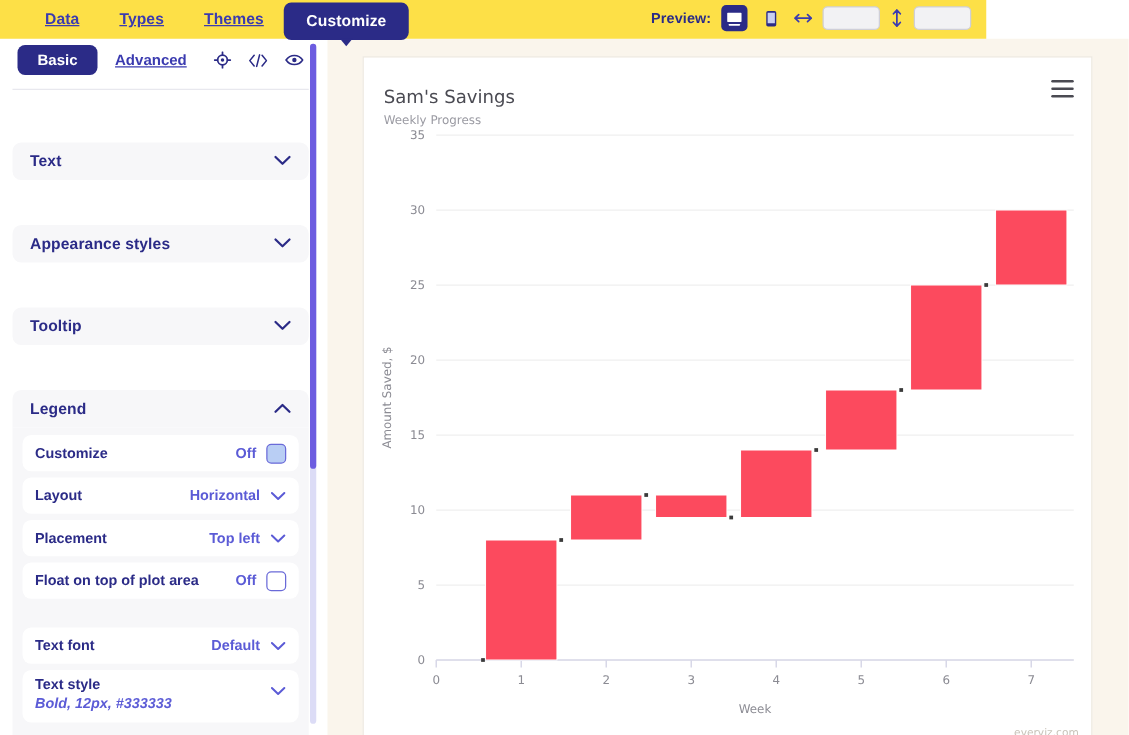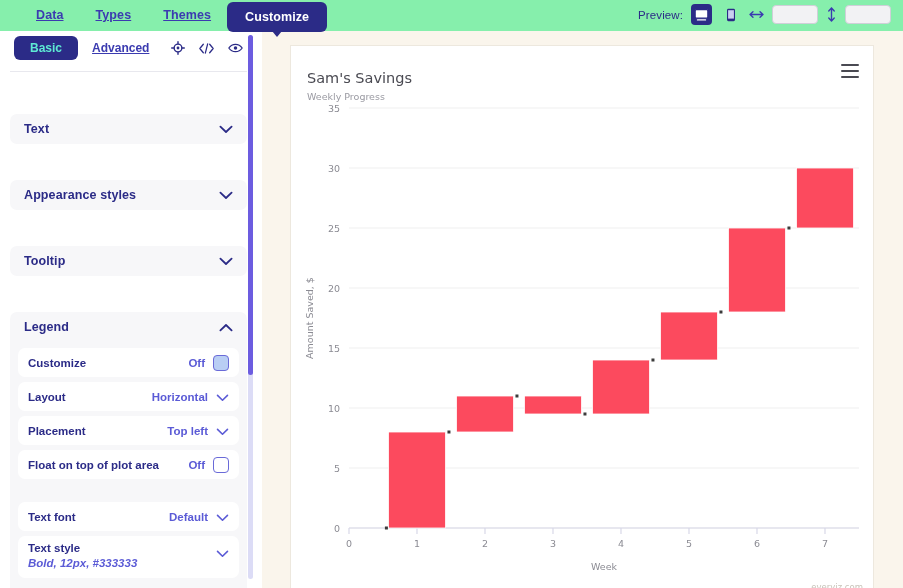--- a/index.html
+++ b/index.html
@@ -6,60 +6,60 @@
   html, body {
     width: 903px; height: 588px;
     font-family: "Liberation Sans", sans-serif;
     background: #ffffff;
     overflow: hidden;
   }
   .app { position: relative; width: 903px; height: 588px; background:#ffffff; }
 
   
   .topbar {
-    position: absolute; top:0; left:0; width:903px; height:31px;
-    background:#86efac; z-index: 30;
+    position: absolute; top:0; left:0; width:789px; height:31px;
+    background:#fde047; z-index: 30;
   }
   .maintabs { position:absolute; left:20px; top:0; height:31px; display:flex; align-items:flex-start; gap:0; }
   .mtab {
     font-size:12.5px; font-weight:700; color:#3B3BB0; text-decoration:underline;
     padding:7px 16px; cursor:pointer; letter-spacing:.1px; line-height:16px;
     background:transparent; border:none; white-space:nowrap;
   }
   .mtab.active {
     position:relative; color:#ffffff; text-decoration:none;
     background:#2B2B87; border-radius:6px; padding:7px 18px; margin-top:2px;
   }
   .mtab.active:after{
     content:""; position:absolute; left:50%; bottom:-5px; transform:translateX(-50%);
     width:0;height:0;border-left:5px solid transparent;border-right:5px solid transparent;
     border-top:6px solid #2B2B87;
   }
 
   .previewgrp{ position:absolute; right:12px; top:4px; display:flex; align-items:center; gap:8px; }
-  .prev-label{ font-size:11.5px; font-weight:400; color:#2B2B87; letter-spacing:.1px; }
+  .prev-label{ font-size:11.5px; font-weight:700; color:#2B2B87; letter-spacing:.1px; }
   .dev-btn{ width:21px;height:21px;border-radius:4px;display:flex;align-items:center;justify-content:center;cursor:pointer;background:transparent;border:none;}
   .dev-btn.sel{ background:#2B2B87; }
   .sizebox{
     width:46px;height:19px;border:1px solid #cfcfd8;border-radius:4px;background:#f2f2f4;
   }
   .ic{ display:block; }
 
   
   .sidebar{
     position:absolute; left:0; top:31px; width:257px; height:557px;
     background:#ffffff; overflow:hidden;
   }
   .subtabs{ display:flex; align-items:center; height:34px; padding:0 14px; gap:14px; }
   .stab{
     font-size:12px;font-weight:700;color:#3B3BB0;text-decoration:underline;cursor:pointer;
     background:transparent;border:none; padding:0;
   }
   .stab.active{
-    color:#5eead4;text-decoration:none;background:#2B2B87;border-radius:6px;padding:5px 16px;
+    color:#ffffff;text-decoration:none;background:#2B2B87;border-radius:6px;padding:5px 16px;
   }
   .iconrow{ margin-left:auto; display:flex; align-items:center; gap:14px; }
   .icbtn{ width:15px;height:15px;display:flex;align-items:center;justify-content:center;cursor:pointer;background:none;border:none;padding:0;}
 
   .divider{ height:1px; background:#E8E8EE; margin:6px 10px 0 10px; }
 
   .sections{ padding:6px 10px 0 10px; }
   .sec{
     background:#F7F7F9; border-radius:7px; height:30px; margin-bottom:5px;
     display:flex; align-items:center; padding:0 14px; cursor:pointer;margin-top:36px;

